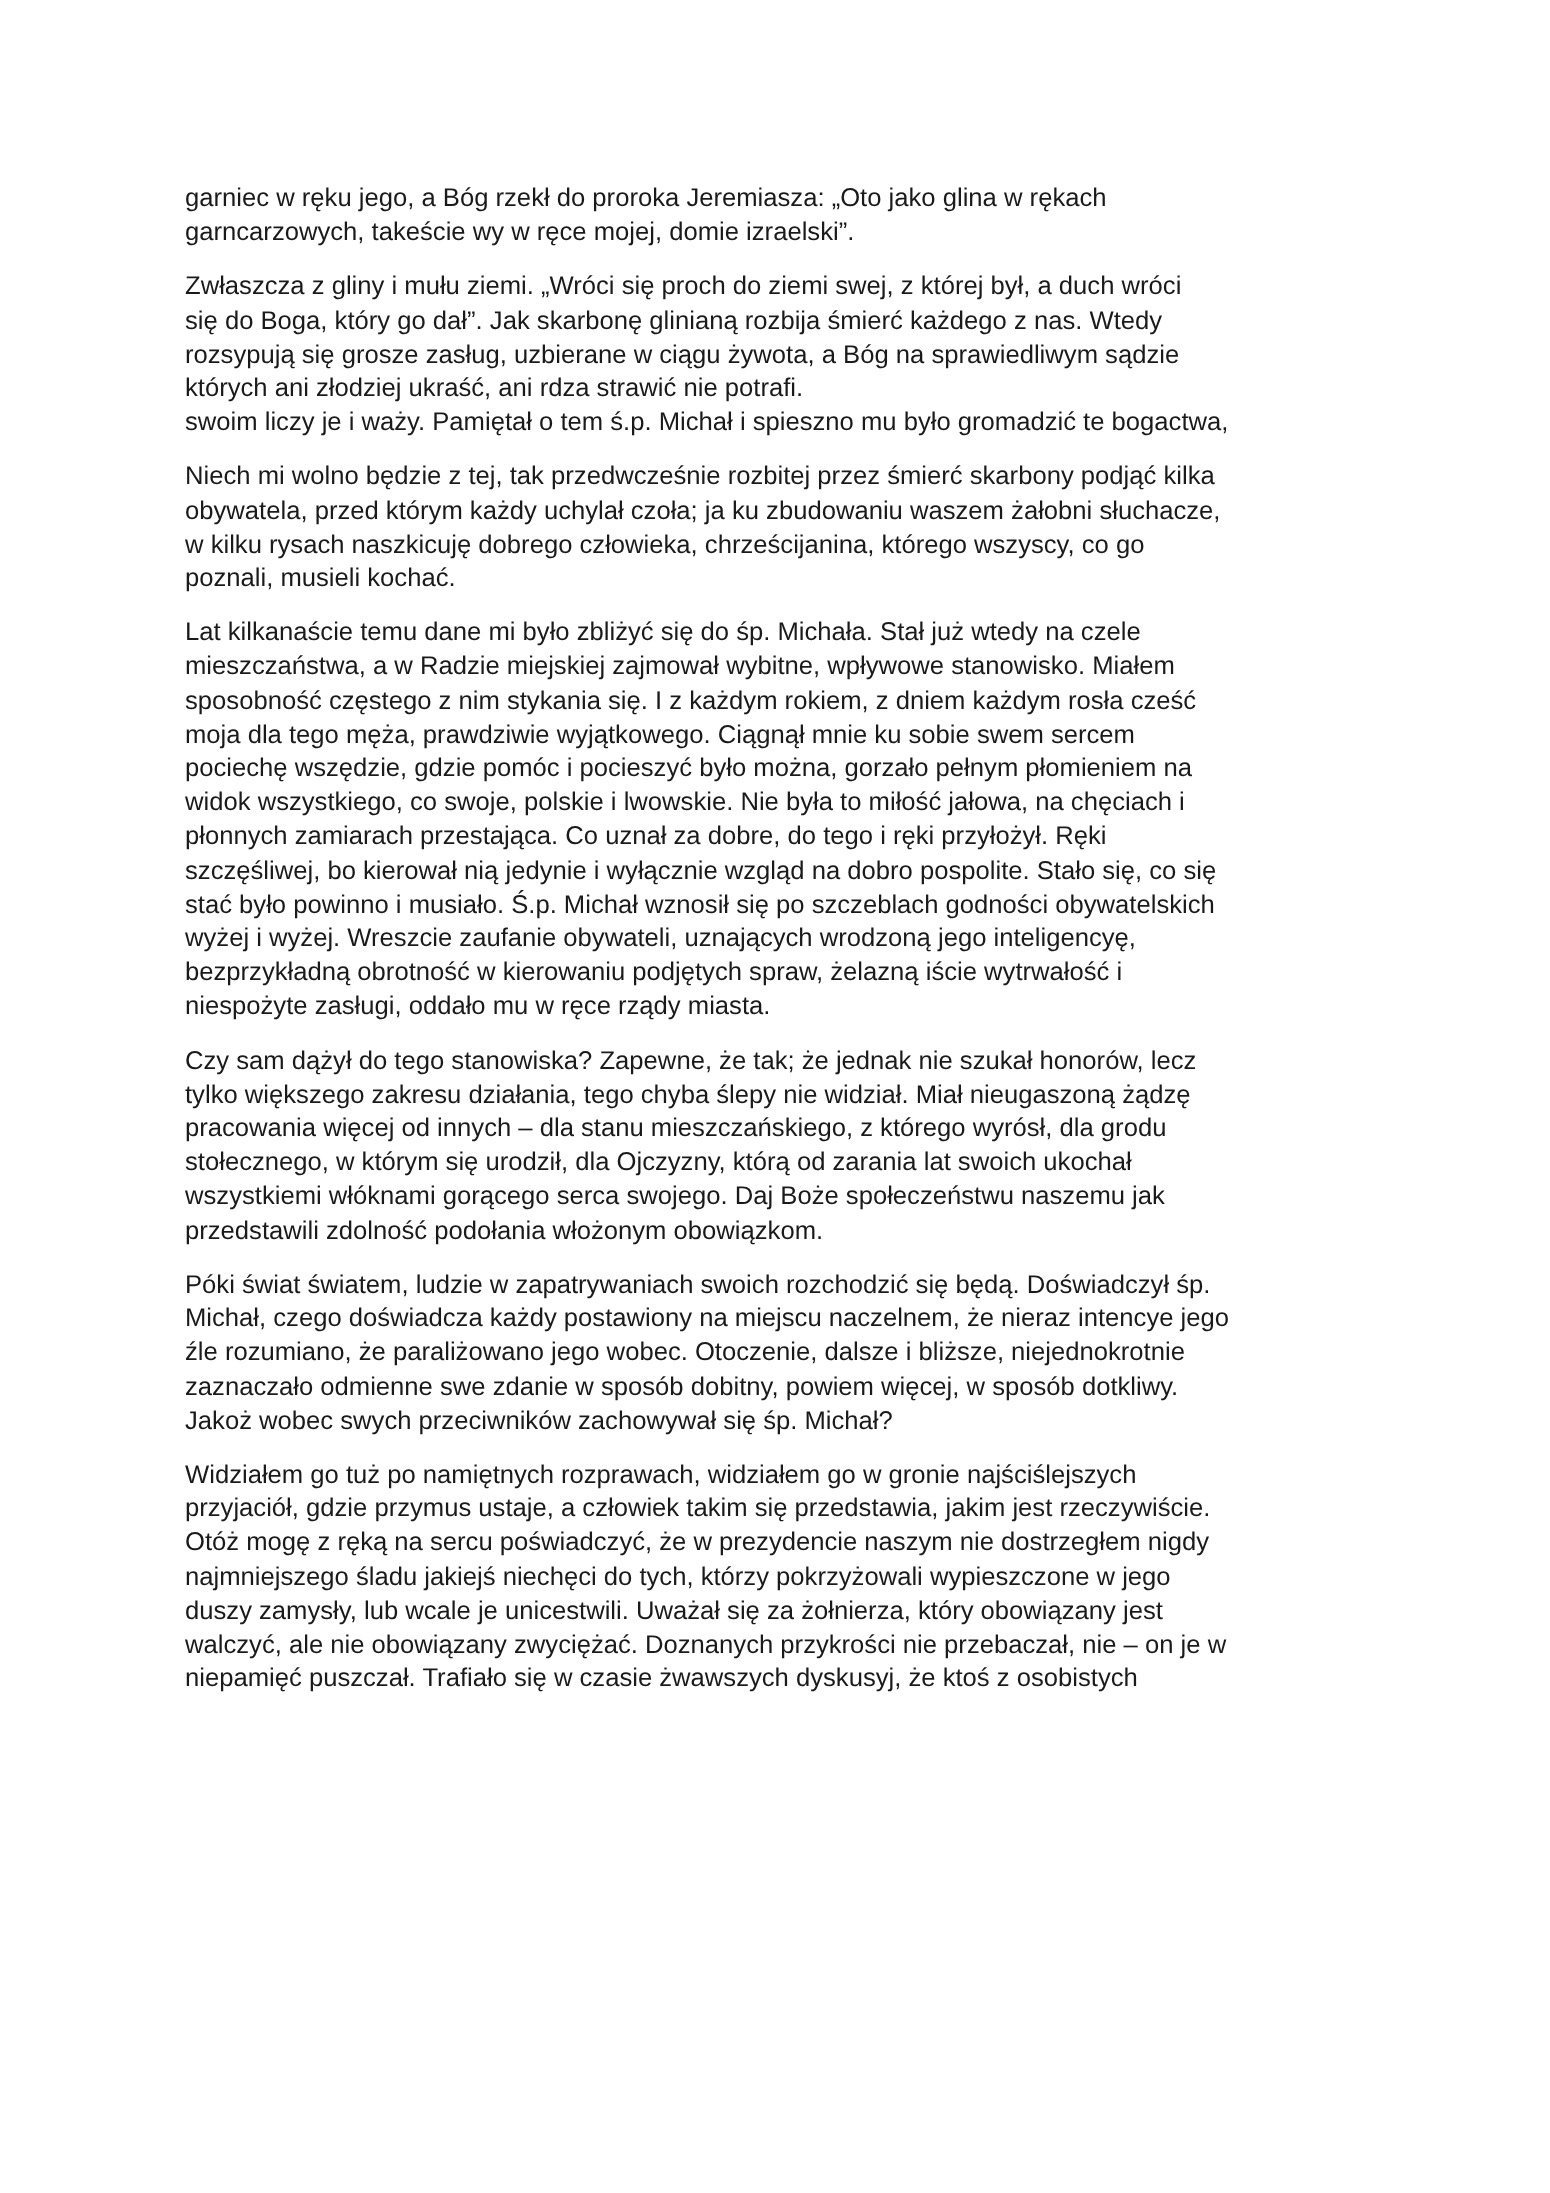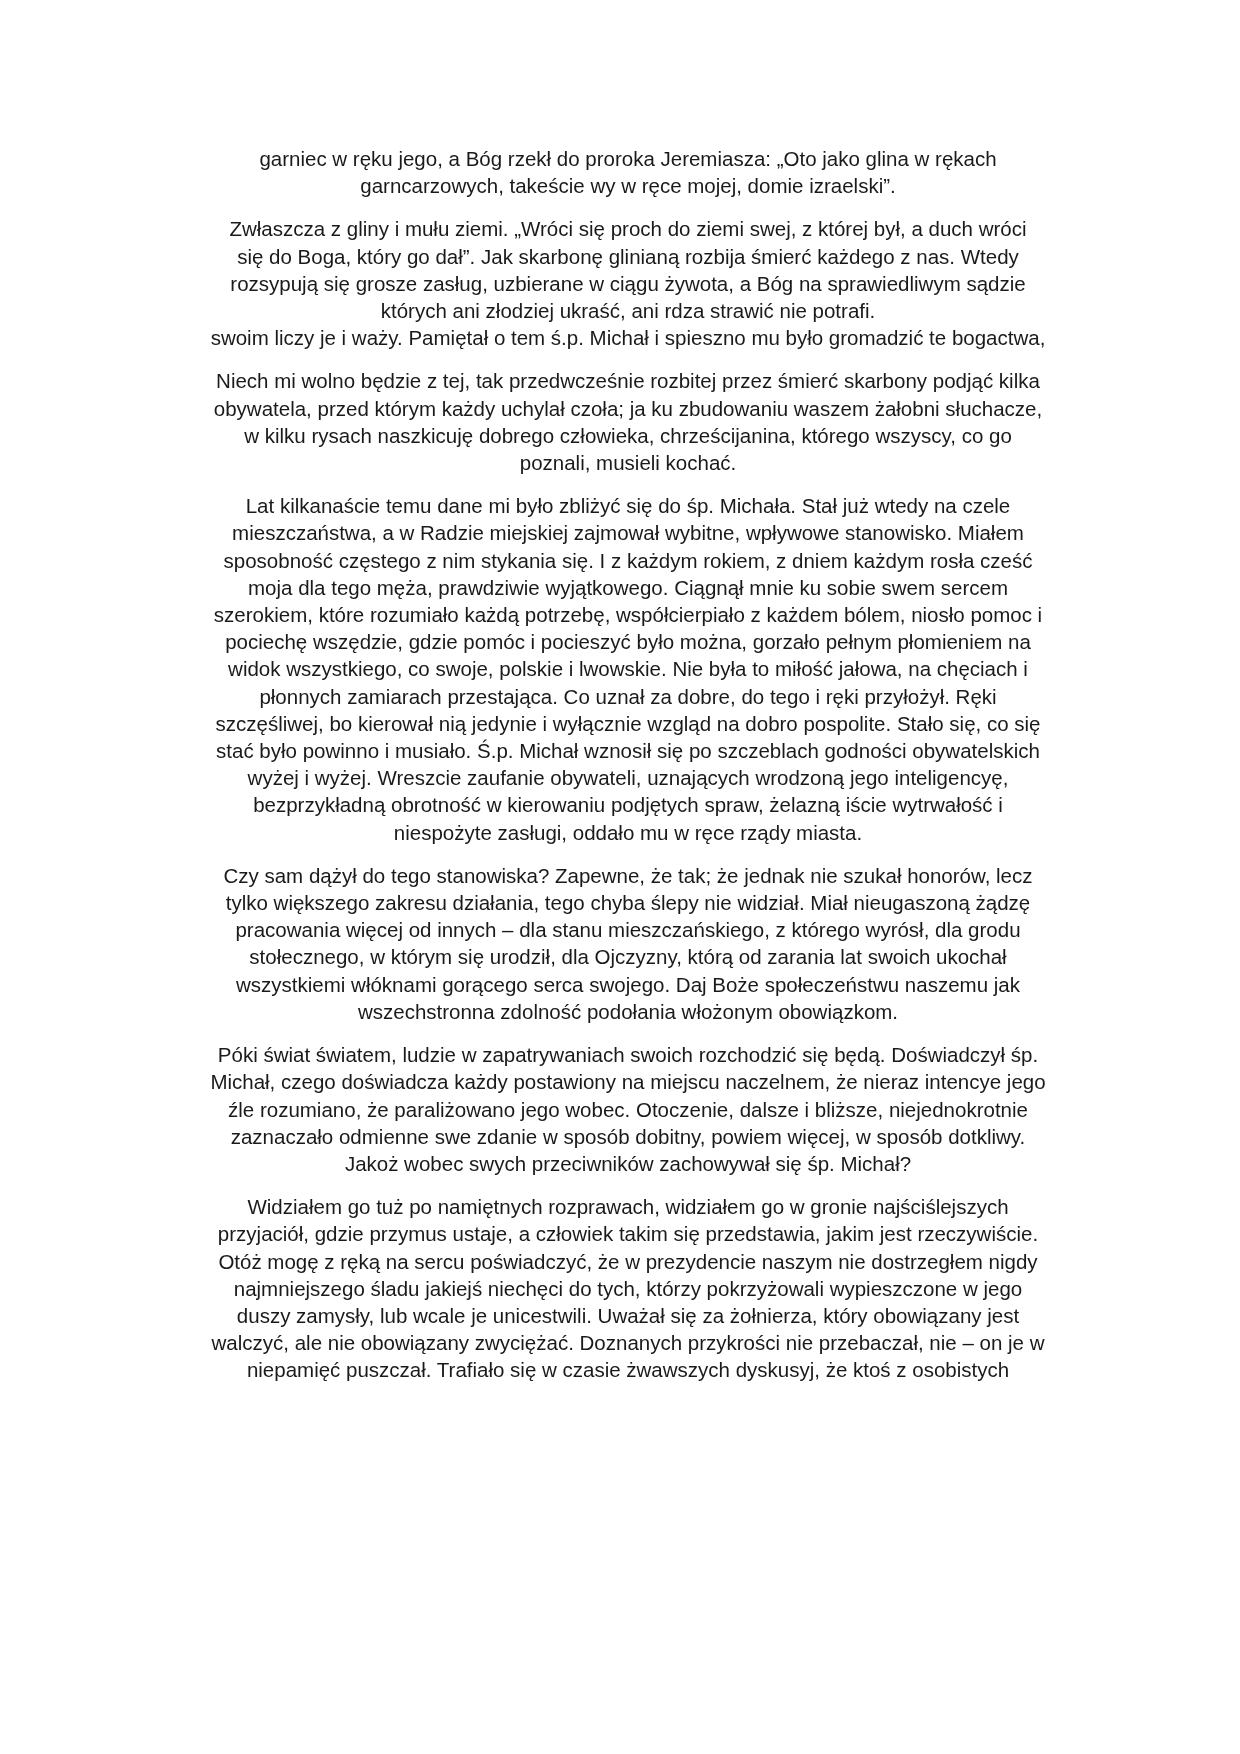--- a/index.html
+++ b/index.html
@@ -15,21 +15,20 @@
   }
   .page {
     position: absolute;
     left: 148px;
     top: 145px;
     width: 960px;
     font-family: "Liberation Sans", "DejaVu Sans", sans-serif;
     font-size: 20.5px;
     color: #1a1a1a;
     line-height: 27.2px;
-    text-align: center;
   }
   .para {
     margin: 0 0 16px 0;
   }
   .line {
     display: block;
     white-space: nowrap;
   }
 </style>
 </head>
@@ -51,37 +50,36 @@
     <span class="line">Niech mi wolno będzie z tej, tak przedwcześnie rozbitej przez śmierć skarbony podjąć kilka</span>
     <span class="line">obywatela, przed którym każdy uchylał czoła; ja ku zbudowaniu waszem żałobni słuchacze,</span>
     <span class="line">w kilku rysach naszkicuję dobrego człowieka, chrześcijanina, którego wszyscy, co go</span>
     <span class="line">poznali, musieli kochać.</span>
   </p>
   <p class="para">
     <span class="line">Lat kilkanaście temu dane mi było zbliżyć się do śp. Michała. Stał już wtedy na czele</span>
     <span class="line">mieszczaństwa, a w Radzie miejskiej zajmował wybitne, wpływowe stanowisko. Miałem</span>
     <span class="line">sposobność częstego z nim stykania się. I z każdym rokiem, z dniem każdym rosła cześć</span>
     <span class="line">moja dla tego męża, prawdziwie wyjątkowego. Ciągnął mnie ku sobie swem sercem</span>
-    <span class="line">szerokiem, które rozumiało każdą potrzebę, współcierpiało z każdem bólem, niosło pomoc i</span>
     <span class="line">pociechę wszędzie, gdzie pomóc i pocieszyć było można, gorzało pełnym płomieniem na</span>
     <span class="line">widok wszystkiego, co swoje, polskie i lwowskie. Nie była to miłość jałowa, na chęciach i</span>
     <span class="line">płonnych zamiarach przestająca. Co uznał za dobre, do tego i ręki przyłożył. Ręki</span>
     <span class="line">szczęśliwej, bo kierował nią jedynie i wyłącznie wzgląd na dobro pospolite. Stało się, co się</span>
     <span class="line">stać było powinno i musiało. Ś.p. Michał wznosił się po szczeblach godności obywatelskich</span>
     <span class="line">wyżej i wyżej. Wreszcie zaufanie obywateli, uznających wrodzoną jego inteligencyę,</span>
     <span class="line">bezprzykładną obrotność w kierowaniu podjętych spraw, żelazną iście wytrwałość i</span>
     <span class="line">niespożyte zasługi, oddało mu w ręce rządy miasta.</span>
   </p>
   <p class="para">
     <span class="line">Czy sam dążył do tego stanowiska? Zapewne, że tak; że jednak nie szukał honorów, lecz</span>
     <span class="line">tylko większego zakresu działania, tego chyba ślepy nie widział. Miał nieugaszoną żądzę</span>
     <span class="line">pracowania więcej od innych – dla stanu mieszczańskiego, z którego wyrósł, dla grodu</span>
     <span class="line">stołecznego, w którym się urodził, dla Ojczyzny, którą od zarania lat swoich ukochał</span>
     <span class="line">wszystkiemi włóknami gorącego serca swojego. Daj Boże społeczeństwu naszemu jak</span>
-    <span class="line">wszechstronna zdolność podołania włożonym obowiązkom.</span>
+    <span class="line">przedstawili zdolność podołania włożonym obowiązkom.</span>
   </p>
   <p class="para">
     <span class="line">Póki świat światem, ludzie w zapatrywaniach swoich rozchodzić się będą. Doświadczył śp.</span>
     <span class="line">Michał, czego doświadcza każdy postawiony na miejscu naczelnem, że nieraz intencye jego</span>
     <span class="line">źle rozumiano, że paraliżowano jego wobec. Otoczenie, dalsze i bliższe, niejednokrotnie</span>
     <span class="line">zaznaczało odmienne swe zdanie w sposób dobitny, powiem więcej, w sposób dotkliwy.</span>
     <span class="line">Jakoż wobec swych przeciwników zachowywał się śp. Michał?</span>
   </p>
   <p class="para">
     <span class="line">Widziałem go tuż po namiętnych rozprawach, widziałem go w gronie najściślejszych</span>

